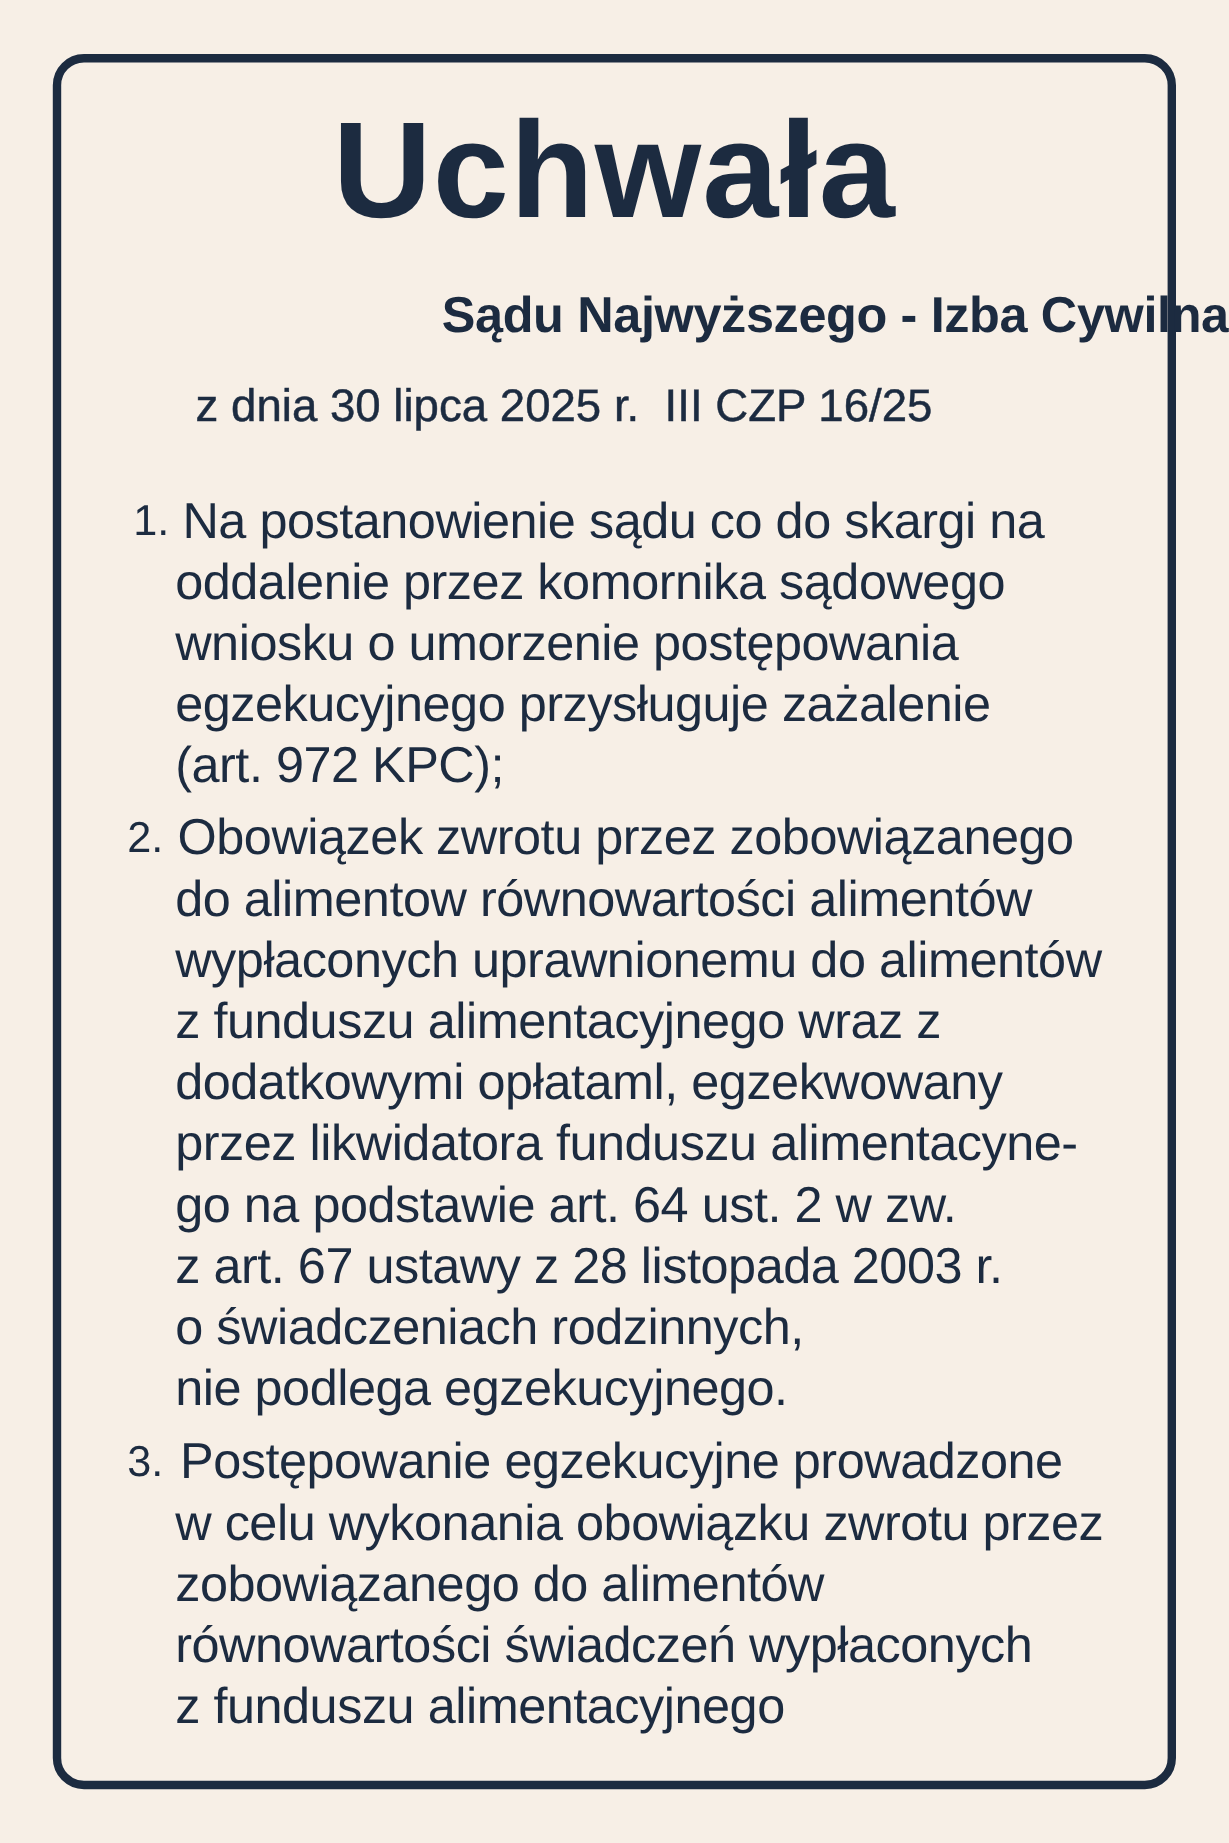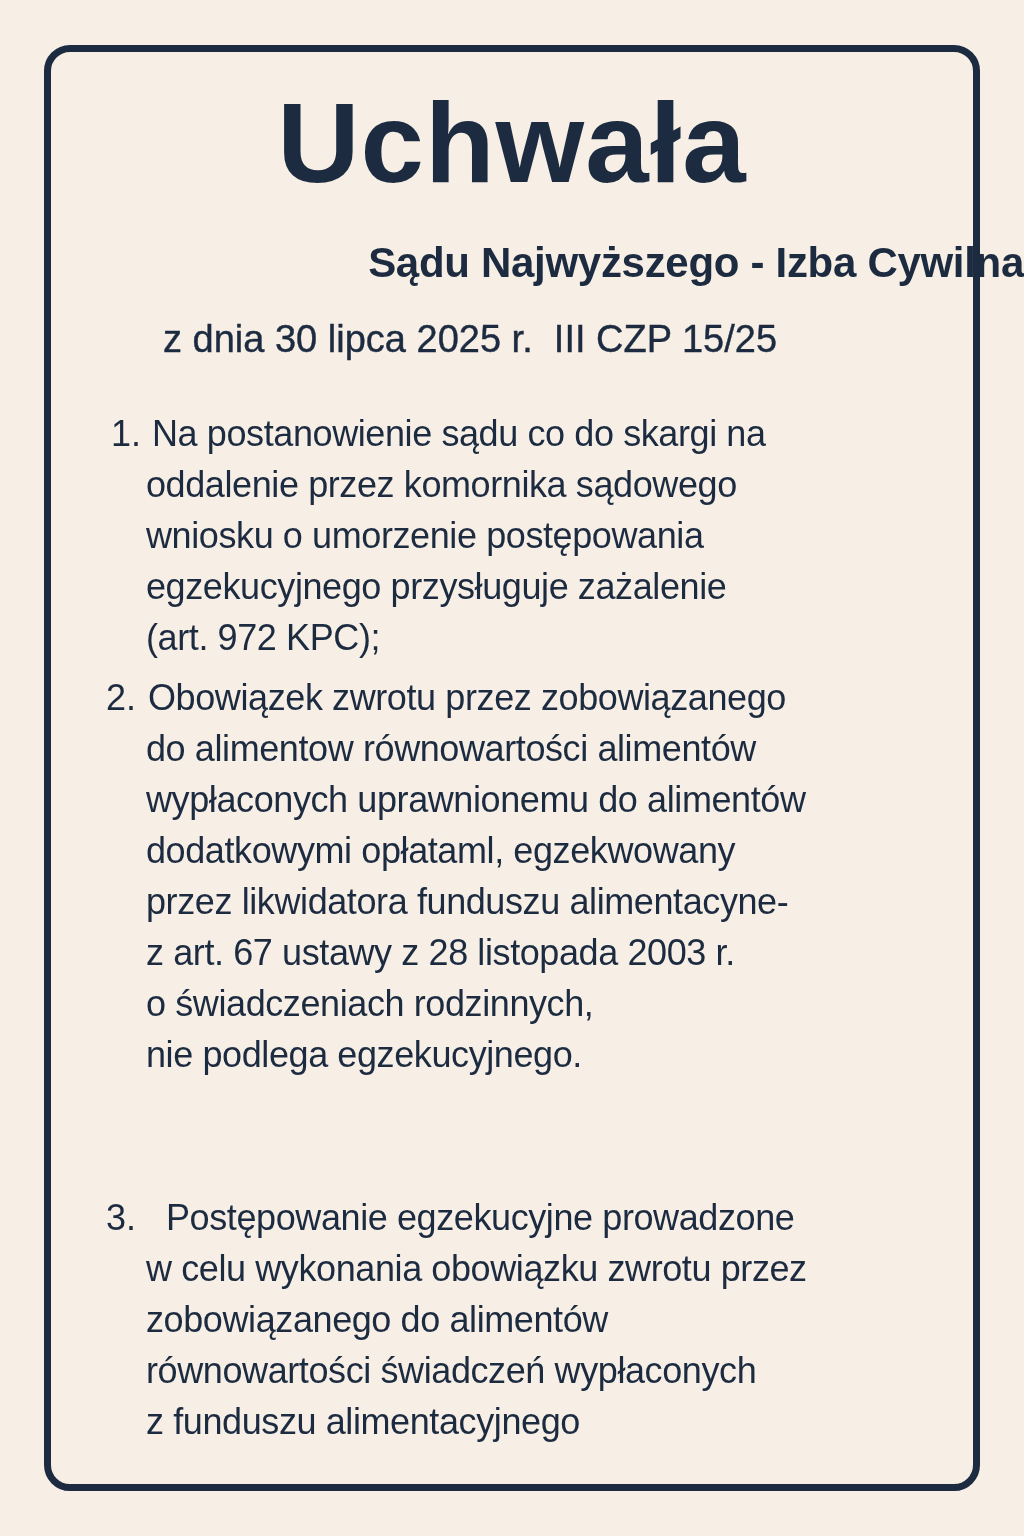--- a/index.html
+++ b/index.html
@@ -74,69 +74,71 @@
       top: 0;
       font-size: 36px;
       line-height: 51px;
     }
     .item-lines {
       position: absolute;
       left: 38px;
       top: 0;
     }
     .line {
-      font-size: 36px;
+      font-size: 42px;
       line-height: 51px;
       white-space: nowrap;
       letter-spacing: -0.4px;
     }
     .line.first {
       margin-left: 4px;
     }
   </style>
 </head>
 <body>
 
 <div class="frame"></div>
 
 <h1 class="title" style="margin:0;">Uchwała</h1>
 <div class="subtitle">Sądu Najwyższego - Izba Cywilna</div>
-<div class="dateline">z dnia 30 lipca 2025 r.  III CZP 15/25</div>
+<div class="dateline">z dnia 30 lipca 2025 r.  III CZP 16/25</div>
 
 <div class="items">
 
   <div class="item" style="top:408px; left:111px;">
     <span class="item-num">1.</span>
     <div class="item-lines" style="left:35px;">
       <div class="line first" style="margin-left:6px;">Na postanowienie sądu co do skargi na</div>
       <div class="line">oddalenie przez komornika sądowego</div>
       <div class="line">wniosku o umorzenie postępowania</div>
       <div class="line">egzekucyjnego przysługuje zażalenie</div>
       <div class="line">(art. 972 KPC);</div>
     </div>
   </div>
 
   <div class="item" style="top:672px; left:106px;">
     <span class="item-num">2.</span>
     <div class="item-lines" style="left:40px;">
       <div class="line first" style="margin-left:2px;">Obowiązek zwrotu przez zobowiązanego</div>
       <div class="line">do alimentow równowartości alimentów</div>
       <div class="line">wypłaconych uprawnionemu do alimentów</div>
+      <div class="line">z funduszu alimentacyjnego wraz z</div>
       <div class="line">dodatkowymi opłataml, egzekwowany</div>
       <div class="line">przez likwidatora funduszu alimentacyne-</div>
+      <div class="line">go na podstawie art. 64 ust. 2 w zw.</div>
       <div class="line">z art. 67 ustawy z 28 listopada 2003 r.</div>
       <div class="line">o świadczeniach rodzinnych,</div>
       <div class="line">nie podlega egzekucyjnego.</div>
     </div>
   </div>
 
   <div class="item" style="top:1192px; left:106px;">
     <span class="item-num">3.</span>
     <div class="item-lines" style="left:40px;">
-      <div class="line first" style="margin-left:20px;">Postępowanie egzekucyjne prowadzone</div>
+      <div class="line first" style="margin-left:4px;">Postępowanie egzekucyjne prowadzone</div>
       <div class="line">w celu wykonania obowiązku zwrotu przez</div>
       <div class="line">zobowiązanego do alimentów</div>
       <div class="line">równowartości świadczeń wypłaconych</div>
       <div class="line">z funduszu alimentacyjnego</div>
     </div>
   </div>
 
 </div>
 
 </body></html>

